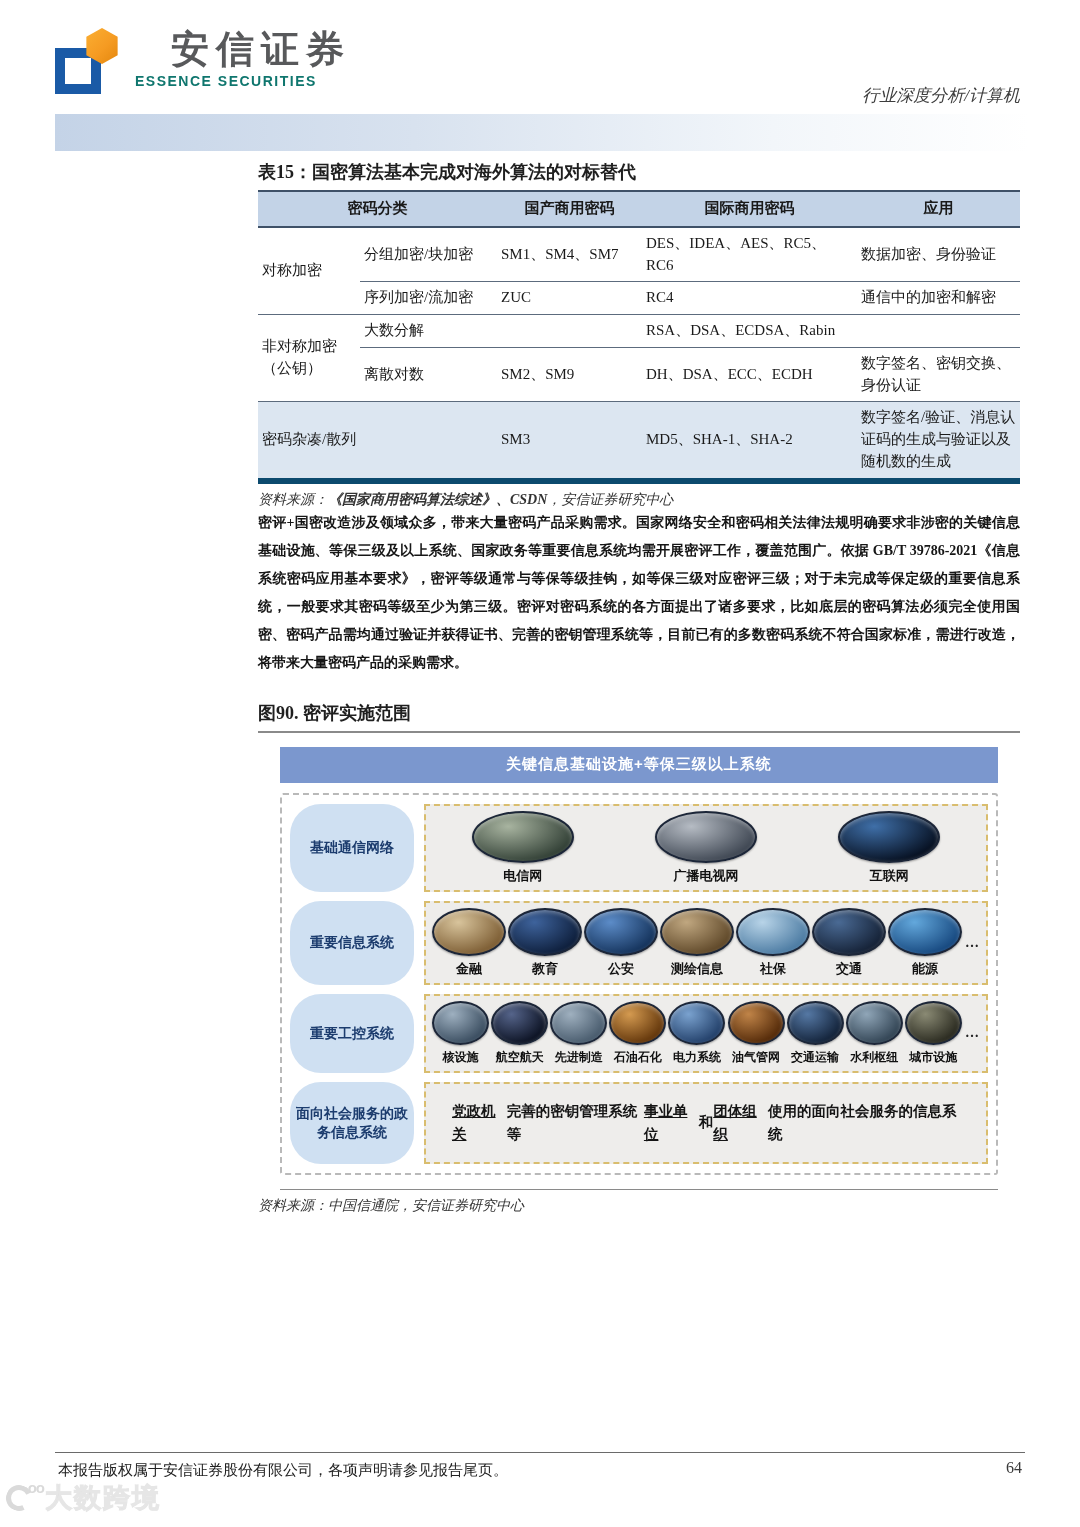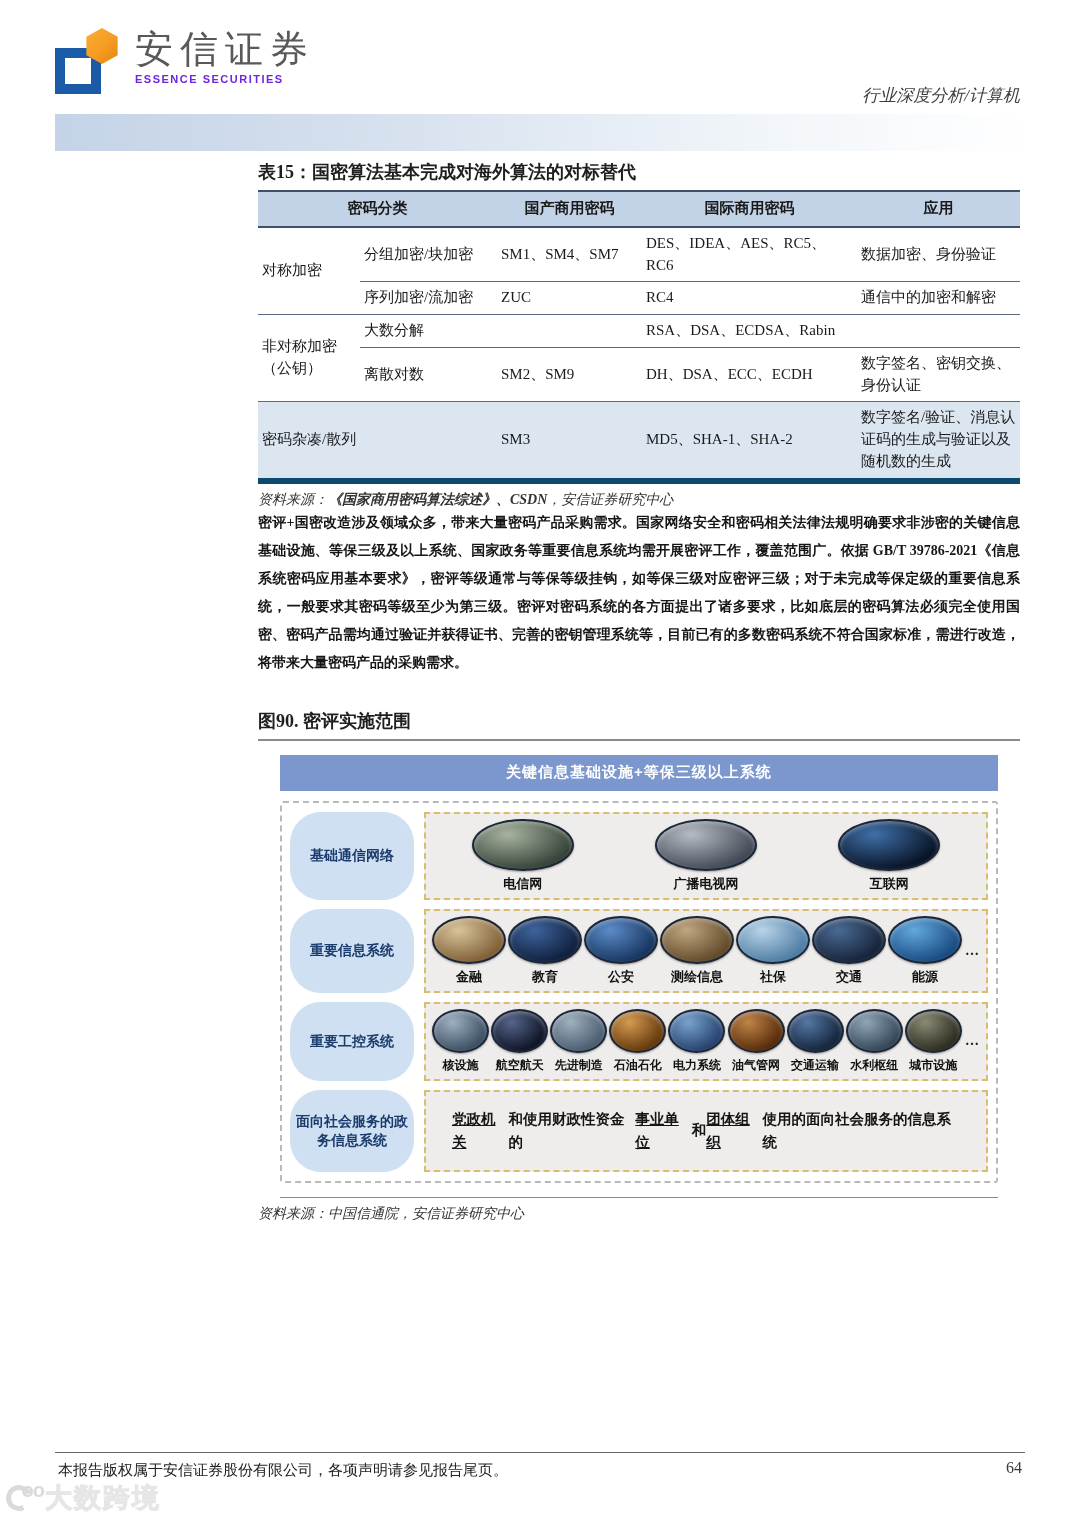--- a/index.html
+++ b/index.html
@@ -10,22 +10,22 @@
   }
 
   
   .header-logo { position:absolute; left:55px; top:28px; display:flex; align-items:flex-start; }
   .logo-mark { width:64px; height:68px; position:relative; }
   .logo-frame { position:absolute; left:0; bottom:2px; width:46px; height:46px; border:10px solid #1a5aa6; background:#fff; }
   .logo-cube { position:absolute; right:0; top:0; width:34px; height:36px;
     background:linear-gradient(135deg,#fbaf33 0%,#f59b22 55%,#e3860d 100%);
     clip-path:polygon(50% 0%, 96% 24%, 96% 76%, 50% 100%, 4% 76%, 4% 24%); }
   .brand-text { margin-left:16px; font-family:"Liberation Sans", sans-serif; }
-  .brand-cn { font-size:38px; color:#58595b; letter-spacing:7px; font-weight:400; line-height:1.15; }
-  .brand-en { font-size:11px; color:#6d28d9; letter-spacing:1.5px; font-weight:bold; margin-top:1px; }
+  .brand-cn { font-size:38px; color:#58595b; letter-spacing:7px; font-weight:700; line-height:1.15;margin-left:36px; }
+  .brand-en { font-size:14px; color:#0f766e; letter-spacing:1.5px; font-weight:bold; margin-top:1px; }
   .header-right { position:absolute; right:60px; top:84px; font-style:italic; font-size:17px; color:#3d3d3d; }
   .top-bar { position:absolute; left:55px; top:114px; width:1025px; height:37px;
     background:linear-gradient(to right,#c4d3e7 0%, #d8e2ef 35%, #f2f6fa 70%, #ffffff 95%); }
 
   
   .content { position:absolute; left:258px; top:160px; width:762px; }
 
   .table-title { font-size:18px; font-weight:bold; color:#1f1f1f; margin-bottom:6px; }
 
   table.crypto { border-collapse:collapse; width:100%; font-size:15px; table-layout:fixed; }
@@ -34,21 +34,21 @@
   table.crypto tbody td { border-bottom:1px solid #5c6b7d; }
   table.crypto tr.lastrow td { background:#dce6f1; border-bottom:6px solid #0c4a6e; }
   .col1 { width:102px; } .col2 { width:137px; } .col3 { width:145px; } .col4 { width:215px; } .col5 { width:163px; }
 
   .source-line { font-style:italic; font-size:14px; color:#333; margin-top:7px; }
   .source-line .bold { font-weight:bold;margin-top:34px; }
 
   .body-paragraph { font-size:14px; line-height:28px; font-weight:bold; text-align:justify; color:#161616; }
 
   
-  .figure-title { margin-top:32px; font-size:18px; font-weight:bold; color:#1f1f1f; padding-bottom:6px; border-bottom:2px solid #8a8a8a; }
+  .figure-title { margin-top:24px; font-size:18px; font-weight:bold; color:#1f1f1f; padding-bottom:6px; border-bottom:2px solid #8a8a8a; }
   .figure-wrap { margin:14px 22px 0 22px; }
   .fig-banner { height:36px; background:#7b97ce; color:#ffffff; font-family:"Liberation Sans", sans-serif;
     font-weight:bold; font-size:15px; letter-spacing:1px; display:flex; align-items:center; justify-content:center; }
   .fig-outer { margin-top:10px; border:2px dashed #b9b9b9; border-radius:3px; padding:9px 8px; background:#fff;
     display:flex; flex-direction:column; gap:9px; }
   .fig-row { display:flex; gap:10px; }
   .row-label { width:124px; min-height:60px; background:#cfe0f2; color:#1c3c6e; font-family:"Liberation Sans", sans-serif;
     font-weight:bold; font-size:14px; display:flex; align-items:center; justify-content:center; text-align:center;
     padding:6px; line-height:1.35; align-self:center; }
   .fig-row { align-items:stretch; }
@@ -72,21 +72,21 @@
   .footer-rule { position:absolute; left:55px; width:970px; top:1452px; border-top:1.5px solid #6a6a6a; }
   .footer-text { position:absolute; left:58px; top:1461px; font-size:15px; color:#222; }
   .page-num { position:absolute; right:58px; top:1459px; font-size:16px; color:#3a3a3a; }
 
   
   .watermark { position:absolute; left:6px; top:1480px; display:flex; align-items:center; gap:5px;
     color:#dadada; font-family:"Liberation Sans", sans-serif; font-weight:bold; }
   .wm-icon { position:relative; width:34px; height:34px; }
   .wm-arc { position:absolute; left:0; top:4px; width:26px; height:26px; border:5px solid #dadada;
     border-right-color:transparent; border-radius:50%; transform:rotate(20deg); }
-  .wm-oo { position:absolute; right:-4px; top:-2px; font-size:20px; letter-spacing:-1px; color:#dadada; }
+  .wm-oo { position:absolute; right:-4px; top:-2px; font-size:15px; letter-spacing:-1px; color:#dadada; }
   .wm-text { font-size:27px; letter-spacing:2px; -webkit-text-stroke:1px #e6e6e6; }
 </style>
 </head>
 <body>
 
 <div class="header-logo">
   <div class="logo-mark">
     <div class="logo-frame"></div>
     <div class="logo-cube"></div>
   </div>
@@ -256,21 +256,21 @@
               <div class="oval" style="background: radial-gradient(at 35% 28%, rgb(138, 138, 116) 0%, rgb(38, 38, 28) 78%);"></div>
               <div class="oval-label">城市设施</div>
             </div>
             <div class="ellipsis">…</div>
           </div>
   </div>
 <div class="fig-row">
         <div class="row-label">面向社会服务的政务信息系统</div>
         <div class="gov-items">
             <span class="u">党政机关</span>
-            <span>和使用财政性资金的</span>
+            <span>完善的密钥管理系统等</span>
             <span class="u">事业单位</span>
             <span>和</span>
             <span class="u">团体组织</span>
             <span>使用的面向社会服务的信息系统</span>
           </div>
       </div>
     </div>
     <div class="fig-rule"></div>
   </div>
 

